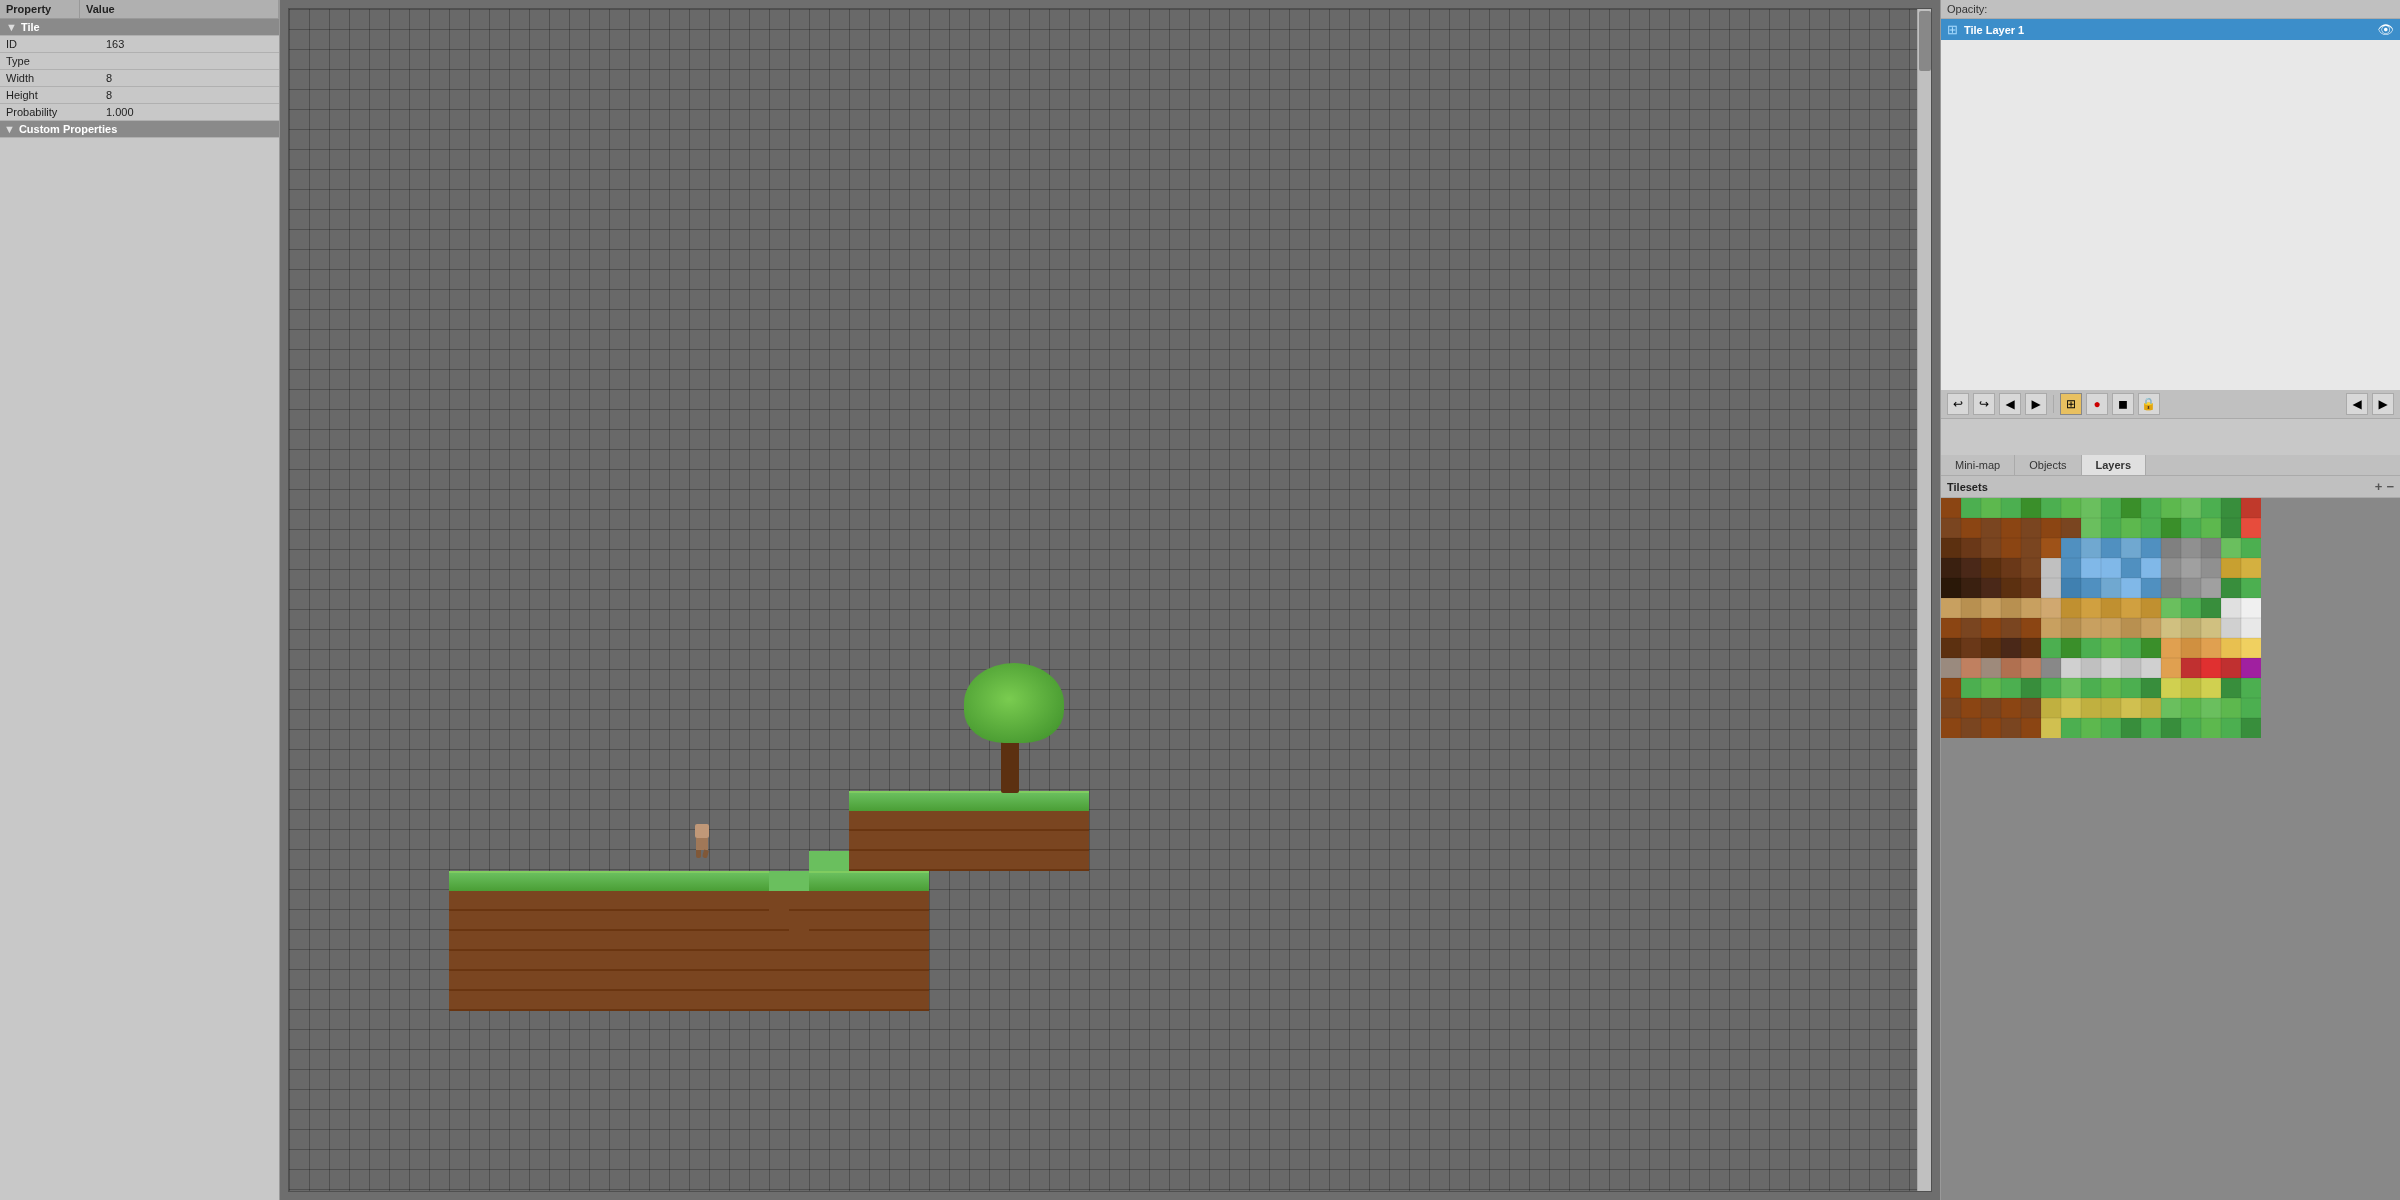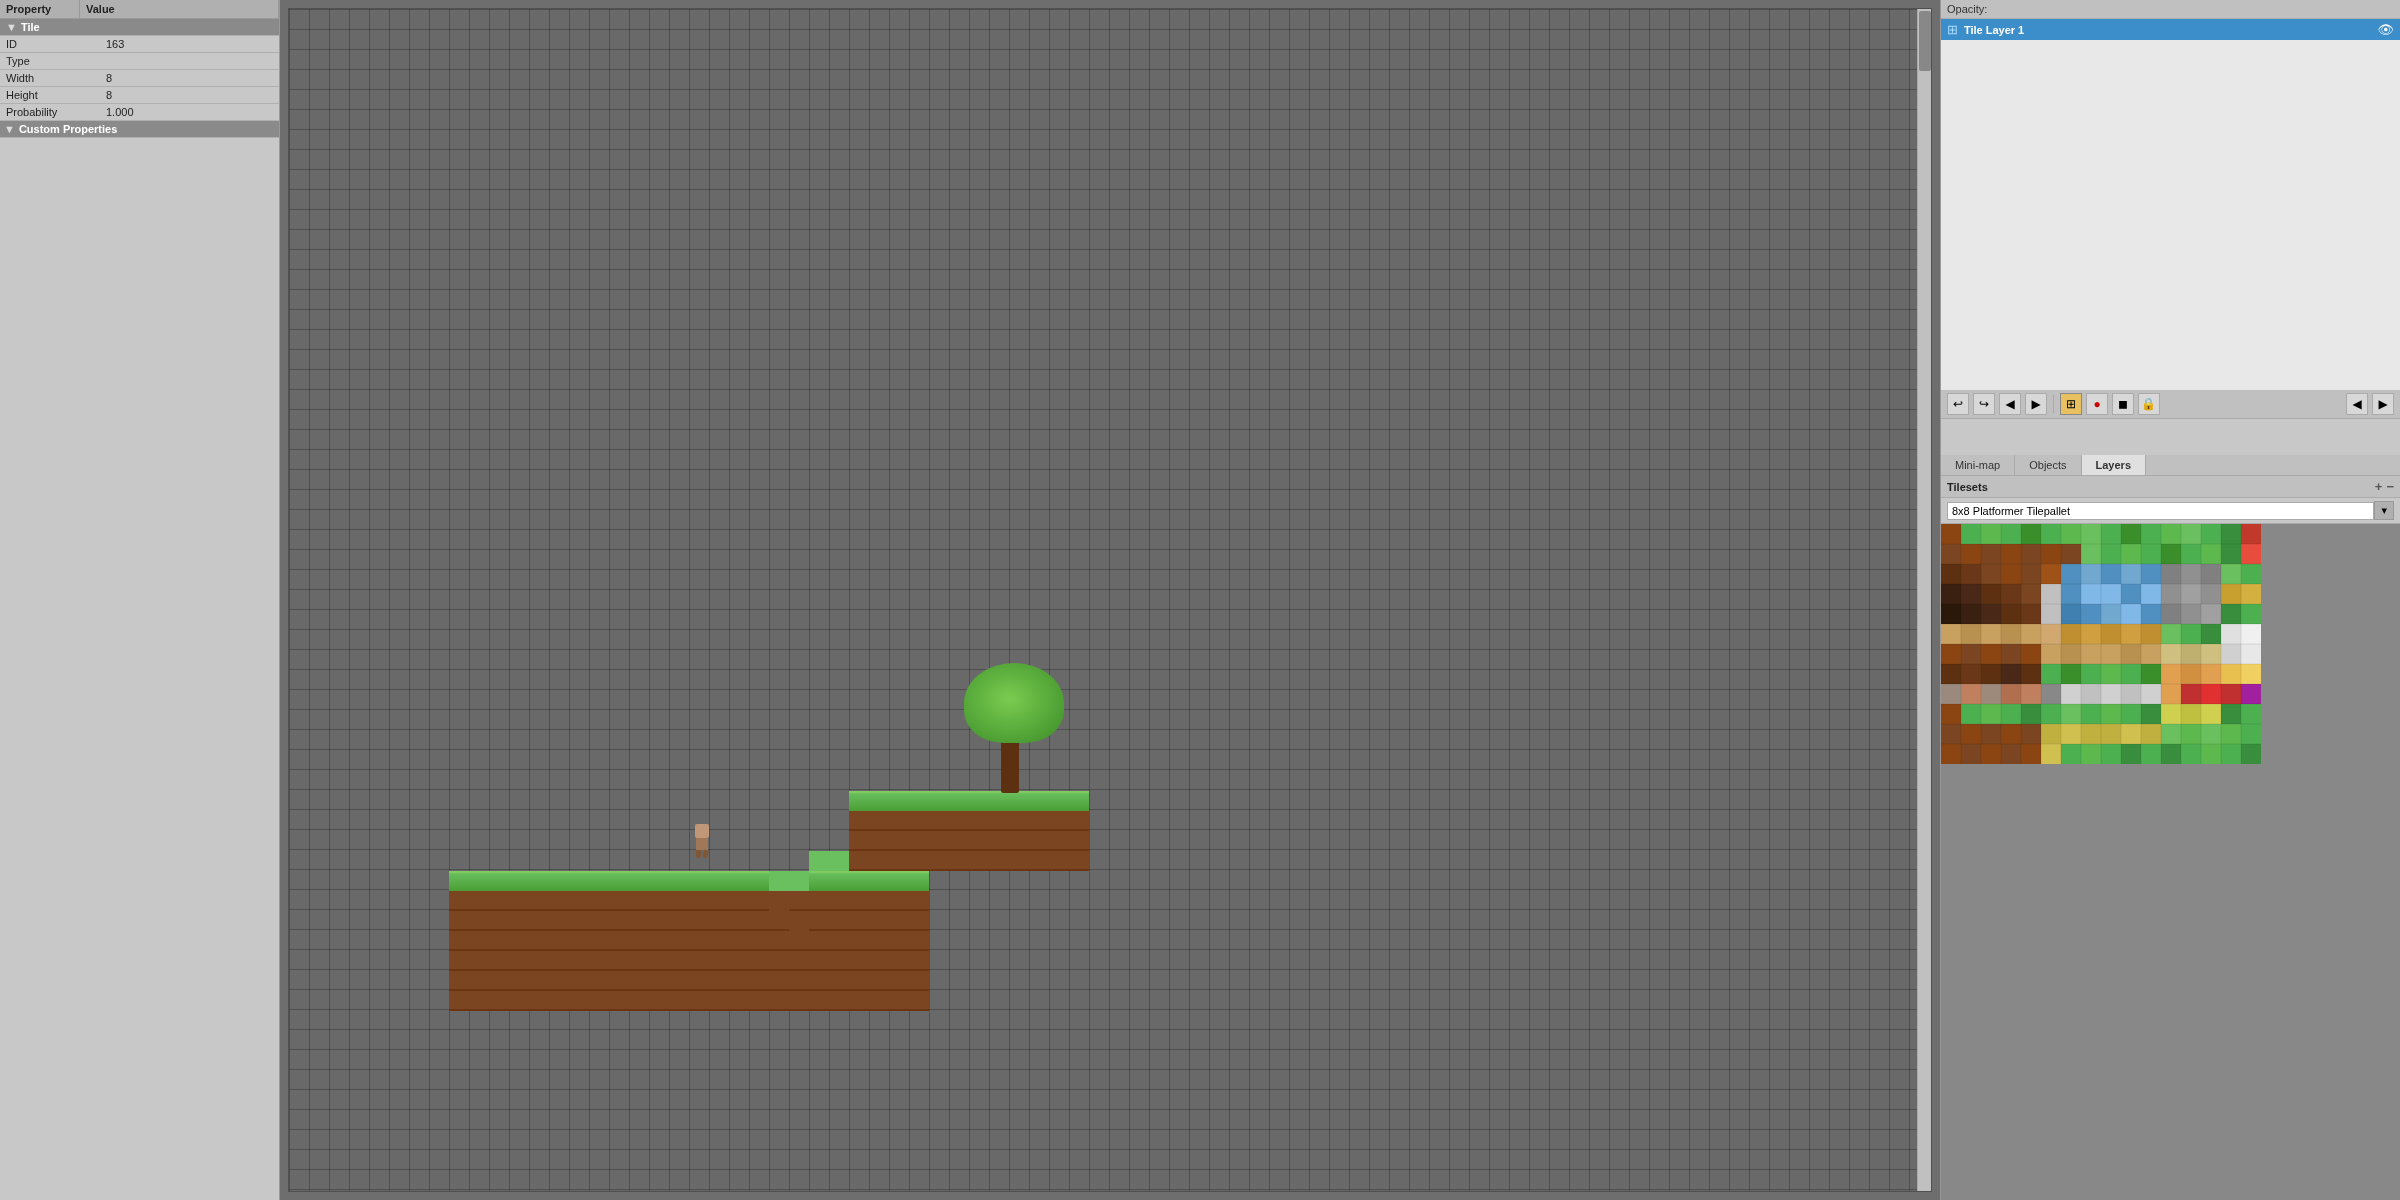--- a/index.html
+++ b/index.html
@@ -398,24 +398,20 @@
   </div>
 
   <div class="tilesets-header">
     <span>Tilesets</span>
     <div class="tilesets-controls">
       <span class="tilesets-ctrl-btn">+</span>
       <span class="tilesets-ctrl-btn">−</span>
     </div>
   </div>
 
-  <div class="tileset-selector-row">
-    <input class="tileset-select" type="text" readonly="" value="8x8 Platformer Tilepallet" style="">
-    <button class="tileset-dropdown-btn">▾</button>
-  </div>
 
   <div class="tileset-palette">
     <svg width="340" height="280" viewBox="0 0 340 280" style="display:block;">
 
       <rect x="0" y="0" width="20" height="20" fill="#8B4513"></rect>
       <rect x="20" y="0" width="20" height="20" fill="#4caf50"></rect>
       <rect x="40" y="0" width="20" height="20" fill="#5db84e"></rect>
       <rect x="60" y="0" width="20" height="20" fill="#4caf50"></rect>
       <rect x="80" y="0" width="20" height="20" fill="#3a8f2a"></rect>
       <rect x="100" y="0" width="20" height="20" fill="#4caf50"></rect>

